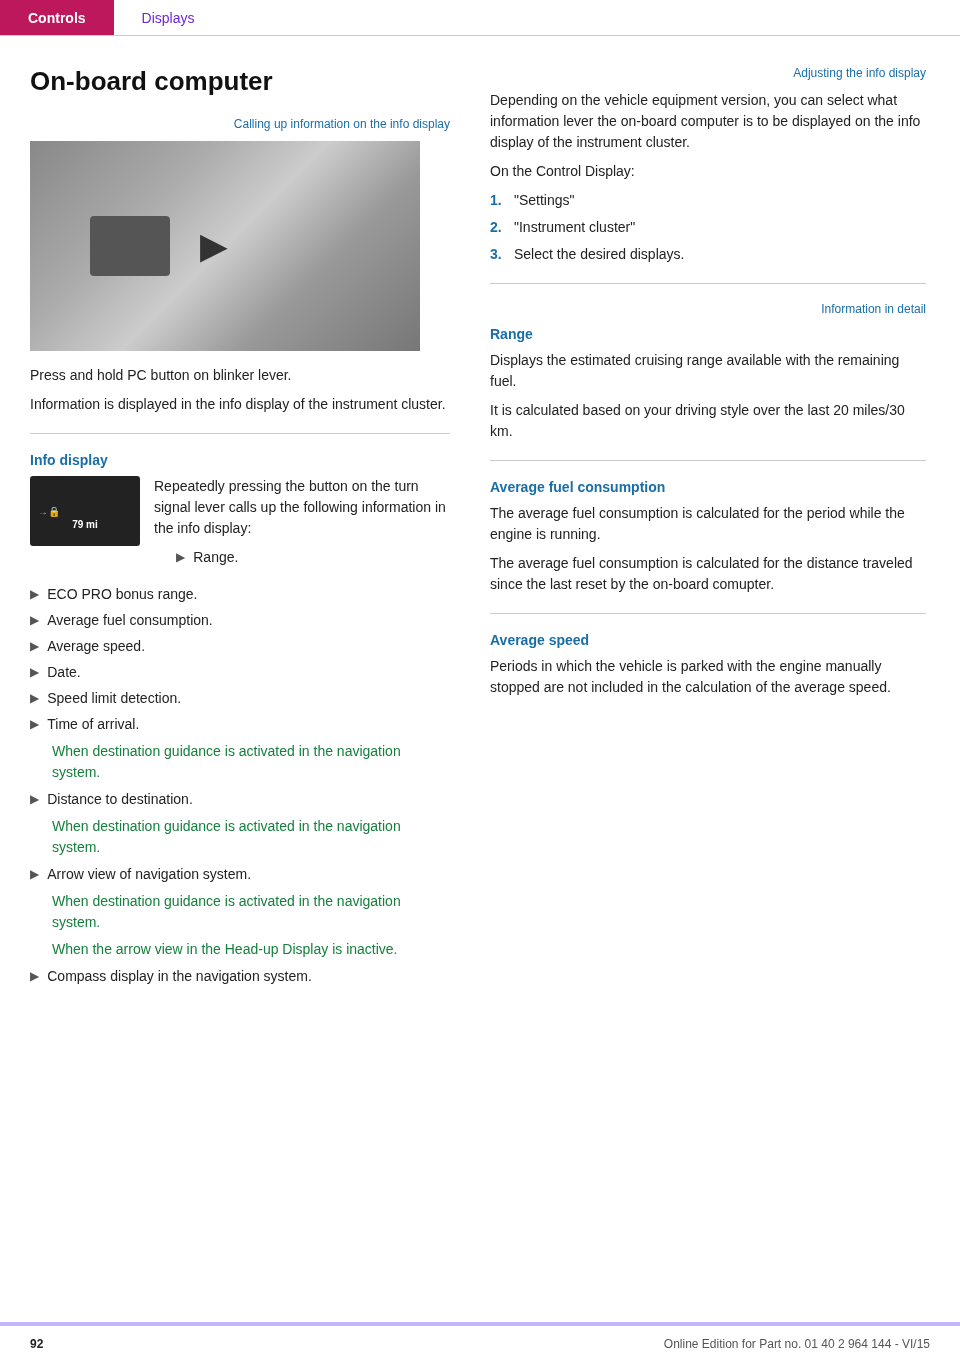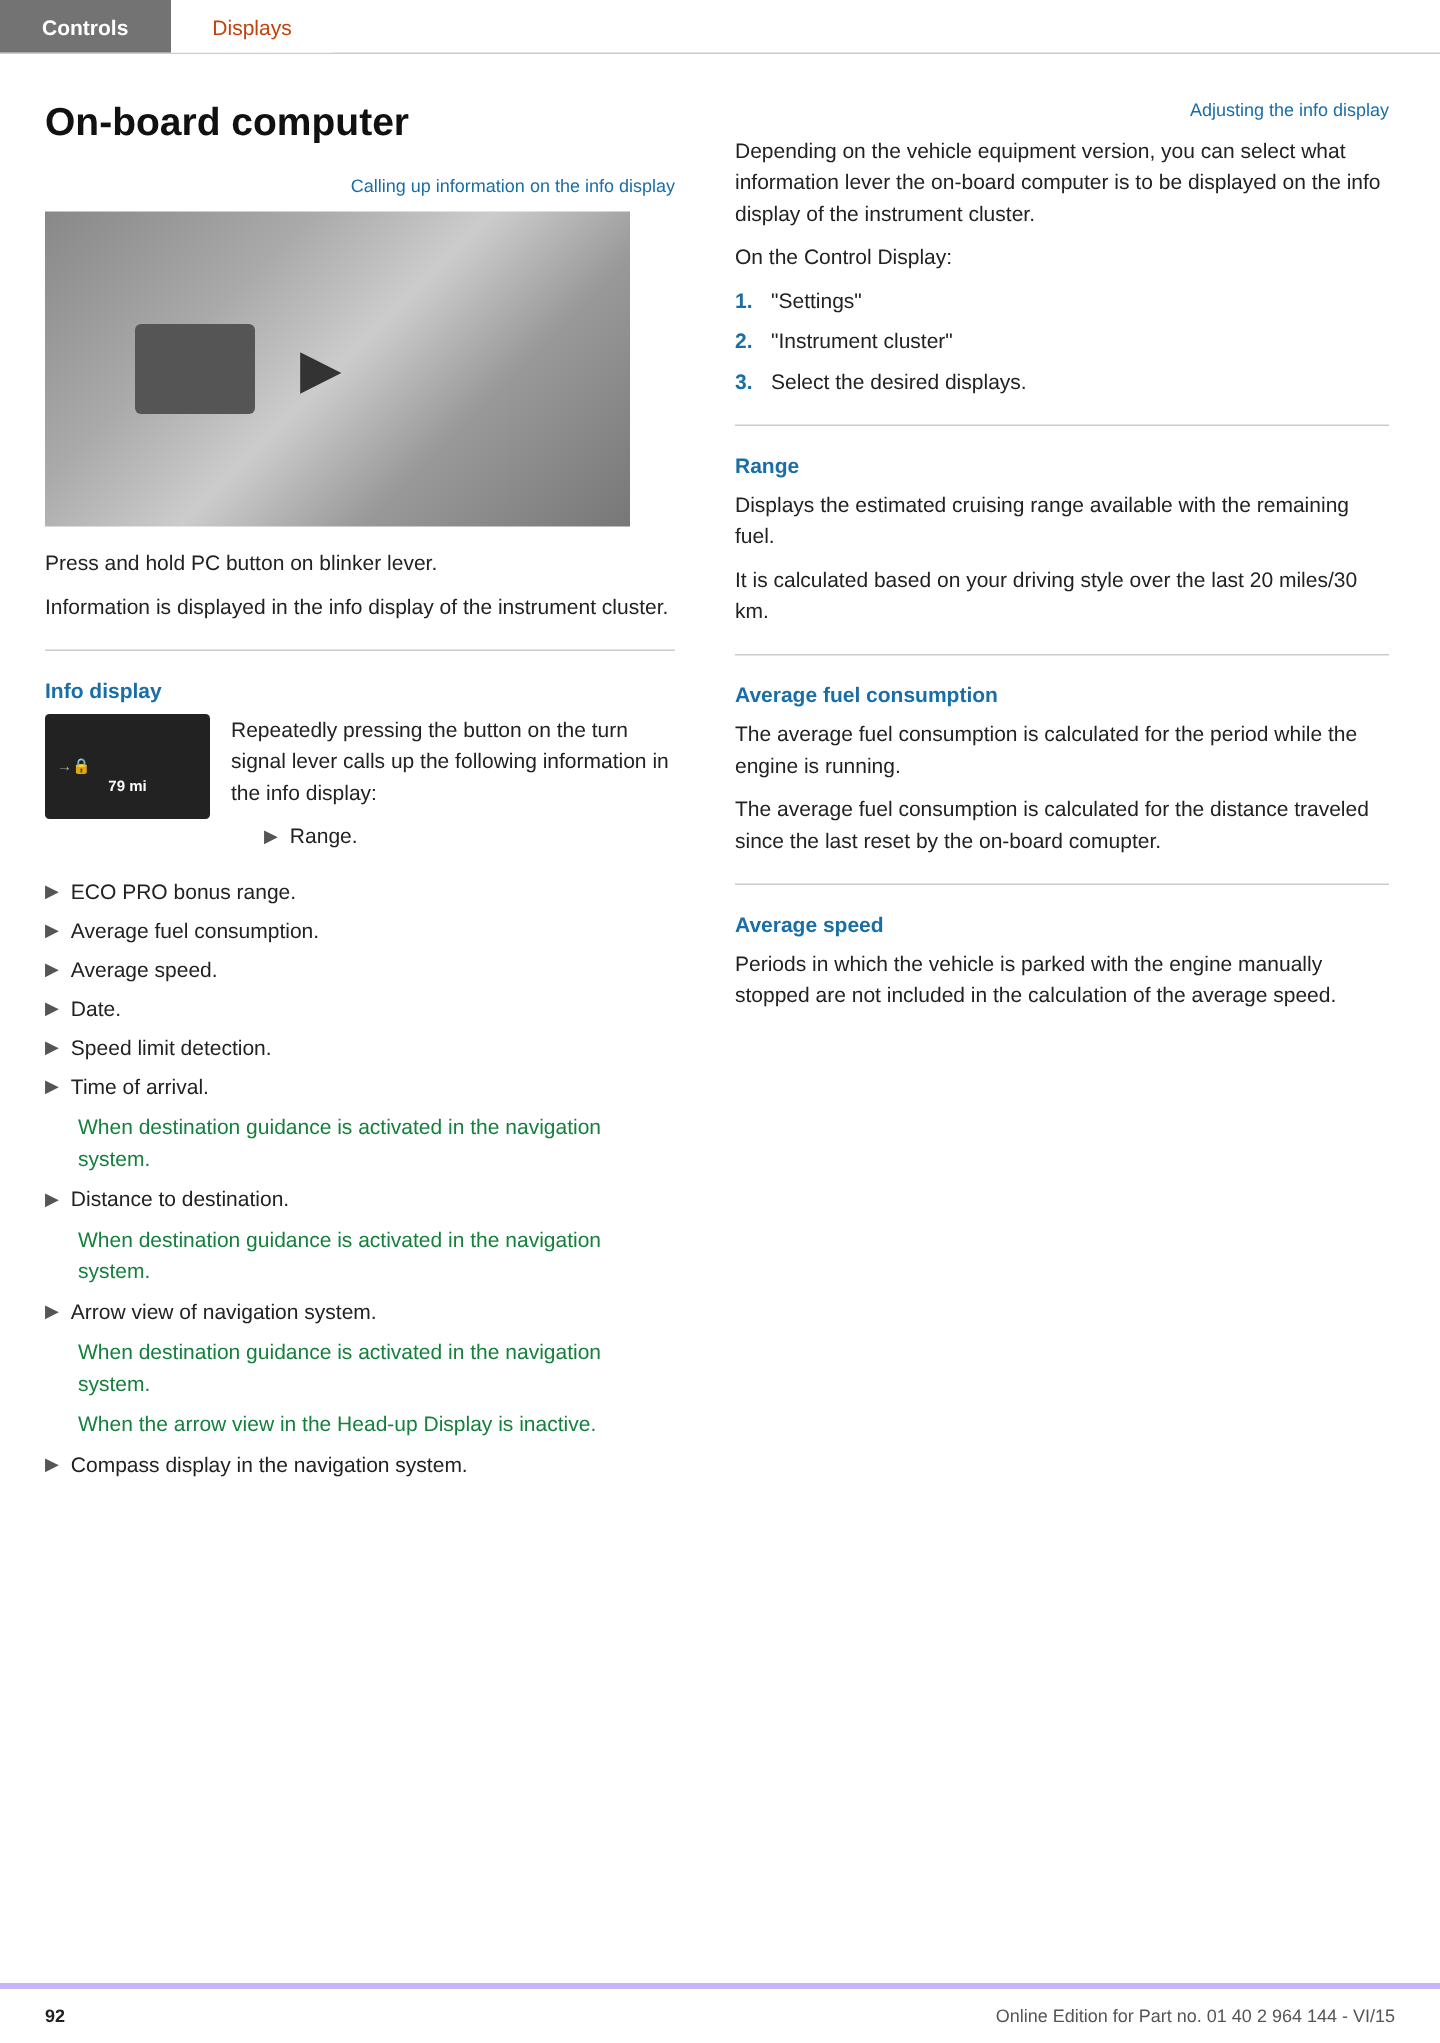--- a/index.html
+++ b/index.html
@@ -23,24 +23,24 @@
     .header-tab {
       display: flex;
       align-items: center;
       padding: 0 28px;
       font-size: 14px;
       font-weight: bold;
       color: #fff;
       background: #1a1a1a;
     }
     .header-tab.active {
-      background: #737373;
+      background: #be185d;
     }
     .header-tab.secondary {
-      color: #c2410c;
+      color: #6d28d9;
       background: #fff;
       font-weight: normal;
     }
 
     
     .content {
       display: flex;
       padding: 30px 34px 60px 30px;
       gap: 40px;
     }
@@ -349,20 +349,21 @@
         <span>"Instrument cluster"</span>
       </li>
       <li>
         <span class="num-label">3.</span>
         <span>Select the desired displays.</span>
       </li>
     </ol>
 
     <div class="divider"></div>
 
+    <div class="section-heading">Information in detail</div>
 
     <div class="sub-heading">Range</div>
     <p class="body-text">Displays the estimated cruising range available with the remaining fuel.</p>
     <p class="body-text">It is calculated based on your driving style over the last 20 miles/30 km.</p>
 
     <div class="divider"></div>
 
     <div class="sub-heading">Average fuel consumption</div>
     <p class="body-text">The average fuel consumption is calculated for the period while the engine is running.</p>
     <p class="body-text">The average fuel consumption is calculated for the distance traveled since the last reset by the on-board comupter.</p>

